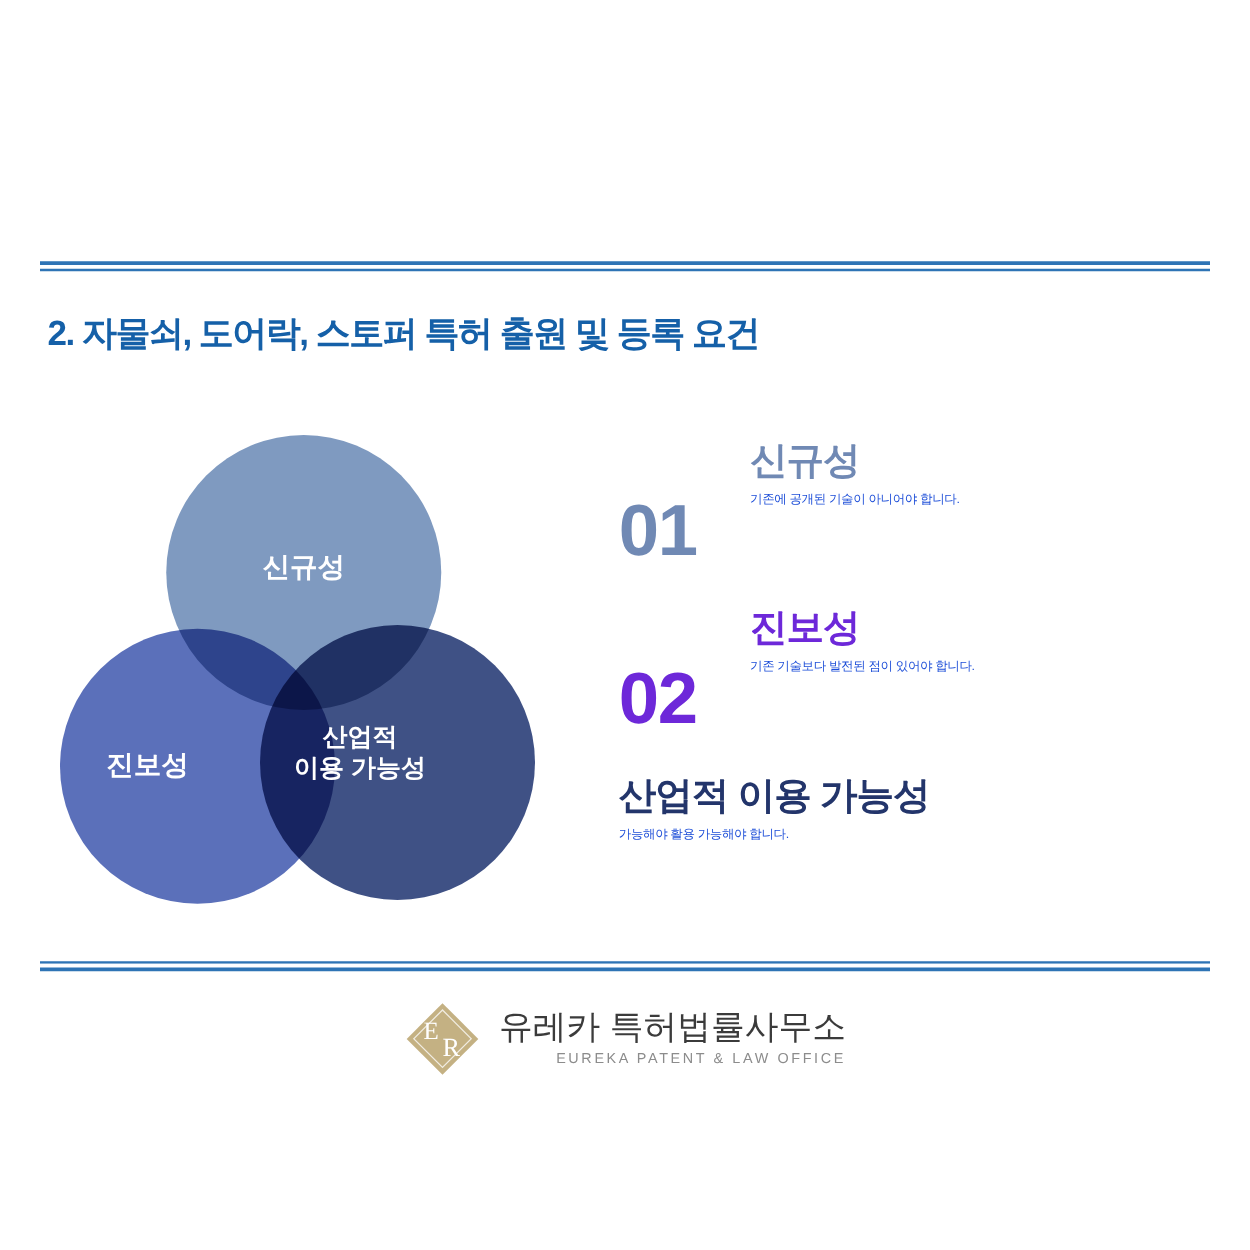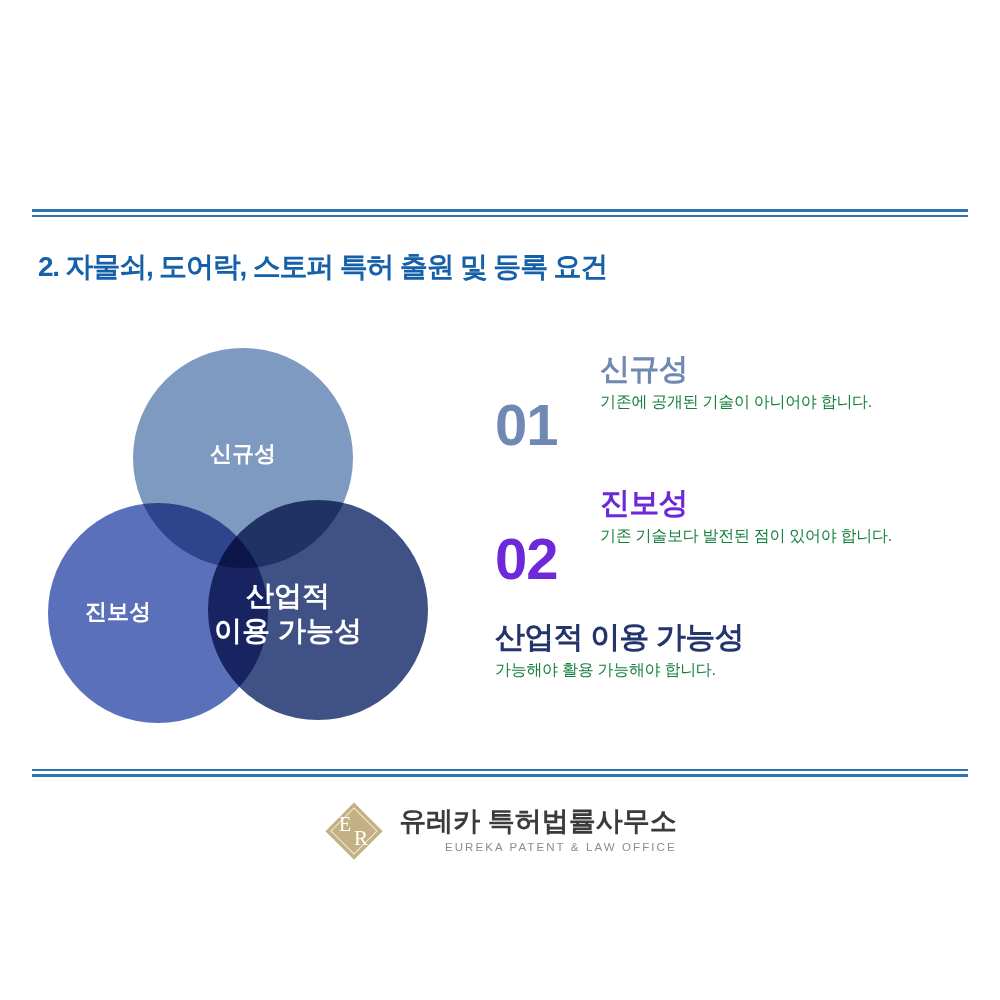--- a/index.html
+++ b/index.html
@@ -77,21 +77,21 @@
     font-size: 22px;
   }
   .venn-label-left {
     left: 38px; top: 598px;
     width: 160px;
     font-size: 22px;
   }
   .venn-label-right {
     left: 198px; top: 578px;
     width: 180px;
-    font-size: 28px;
+    font-size: 20px;
   }
 
   
   .items {
     position: absolute;
     left: 495px;
     top: 350px;
     width: 470px;
   }
   .item {
@@ -111,22 +111,22 @@
   }
   .item-body { padding-top: 2px; }
   .item-head {
     font-size: 30px;
     font-weight: bold;
     line-height: 1.12;
     letter-spacing: -0.8px;
     white-space: nowrap;
   }
   .item-sub {
-    font-size: 16px;
-    color: #15803d;
+    font-size: 10px;
+    color: #1d4ed8;
     margin-top: 6px;
     letter-spacing: -0.3px;
     white-space: nowrap;
   }
   .item-1 .item-num, .item-1 .item-head { color: #7089b4; }
   .item-2 .item-num, .item-2 .item-head { color: #6d28d9; }
   .item-3 .item-num, .item-3 .item-head { color: #23356b; }
 
   
   .footer-logo {
@@ -142,21 +142,20 @@
     position: relative;
     margin-right: 14px;
     flex: 0 0 62px;
   }
   .logo-text-block { padding-bottom: 2px; }
   .logo-name {
     font-size: 27px;
     color: #3b3b3b;
     letter-spacing: 0px;
     line-height: 1.1;
-    font-weight: bold;
   }
   .logo-tagline {
     font-size: 11.5px;
     color: #8c8c8c;
     letter-spacing: 2.1px;
     margin-top: 5px;
     text-align: right;
   }
 </style>
 </head>

